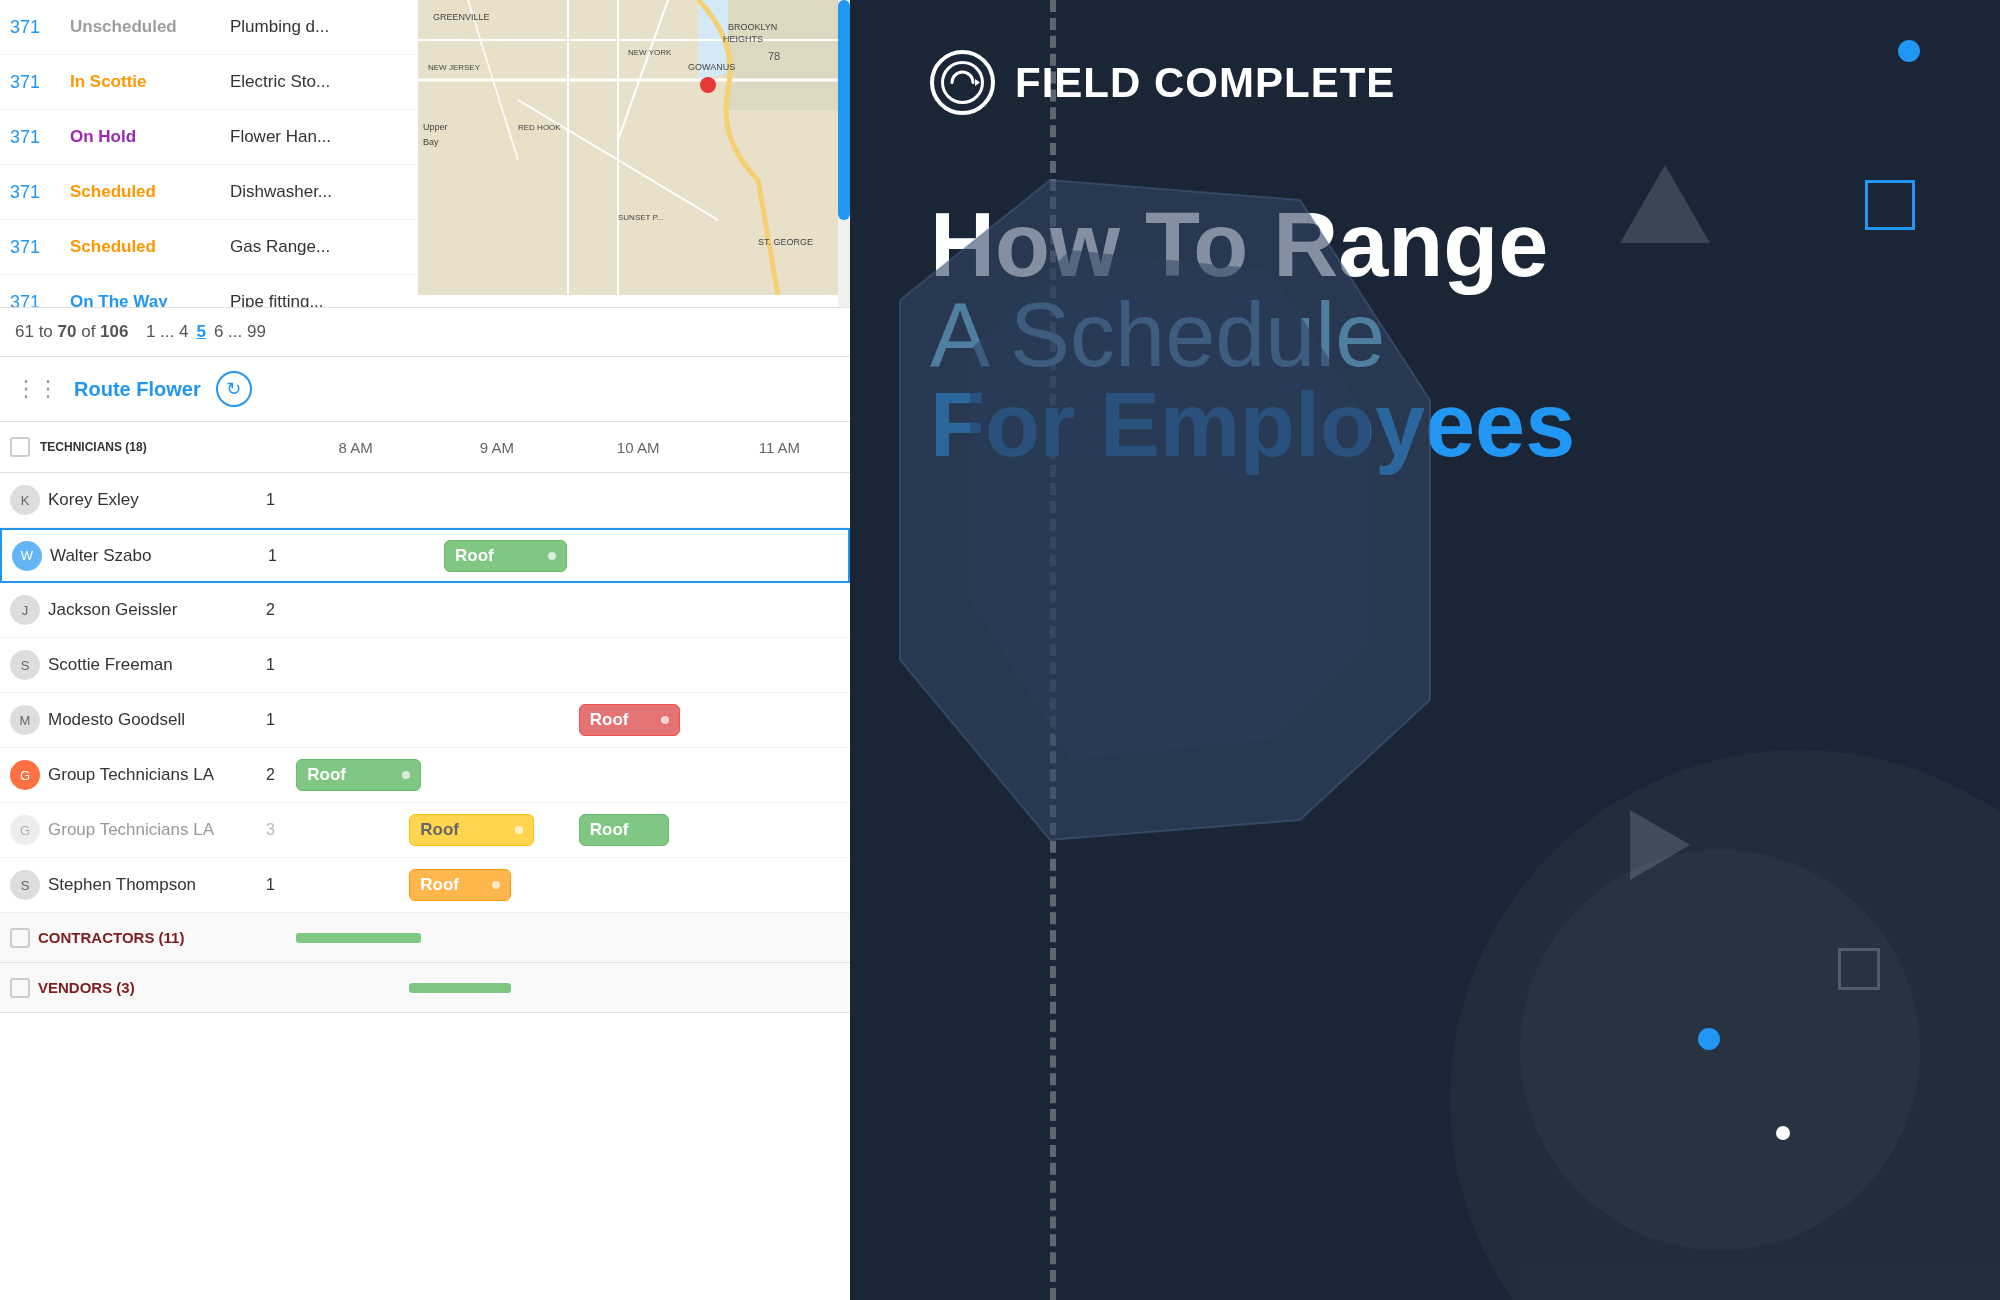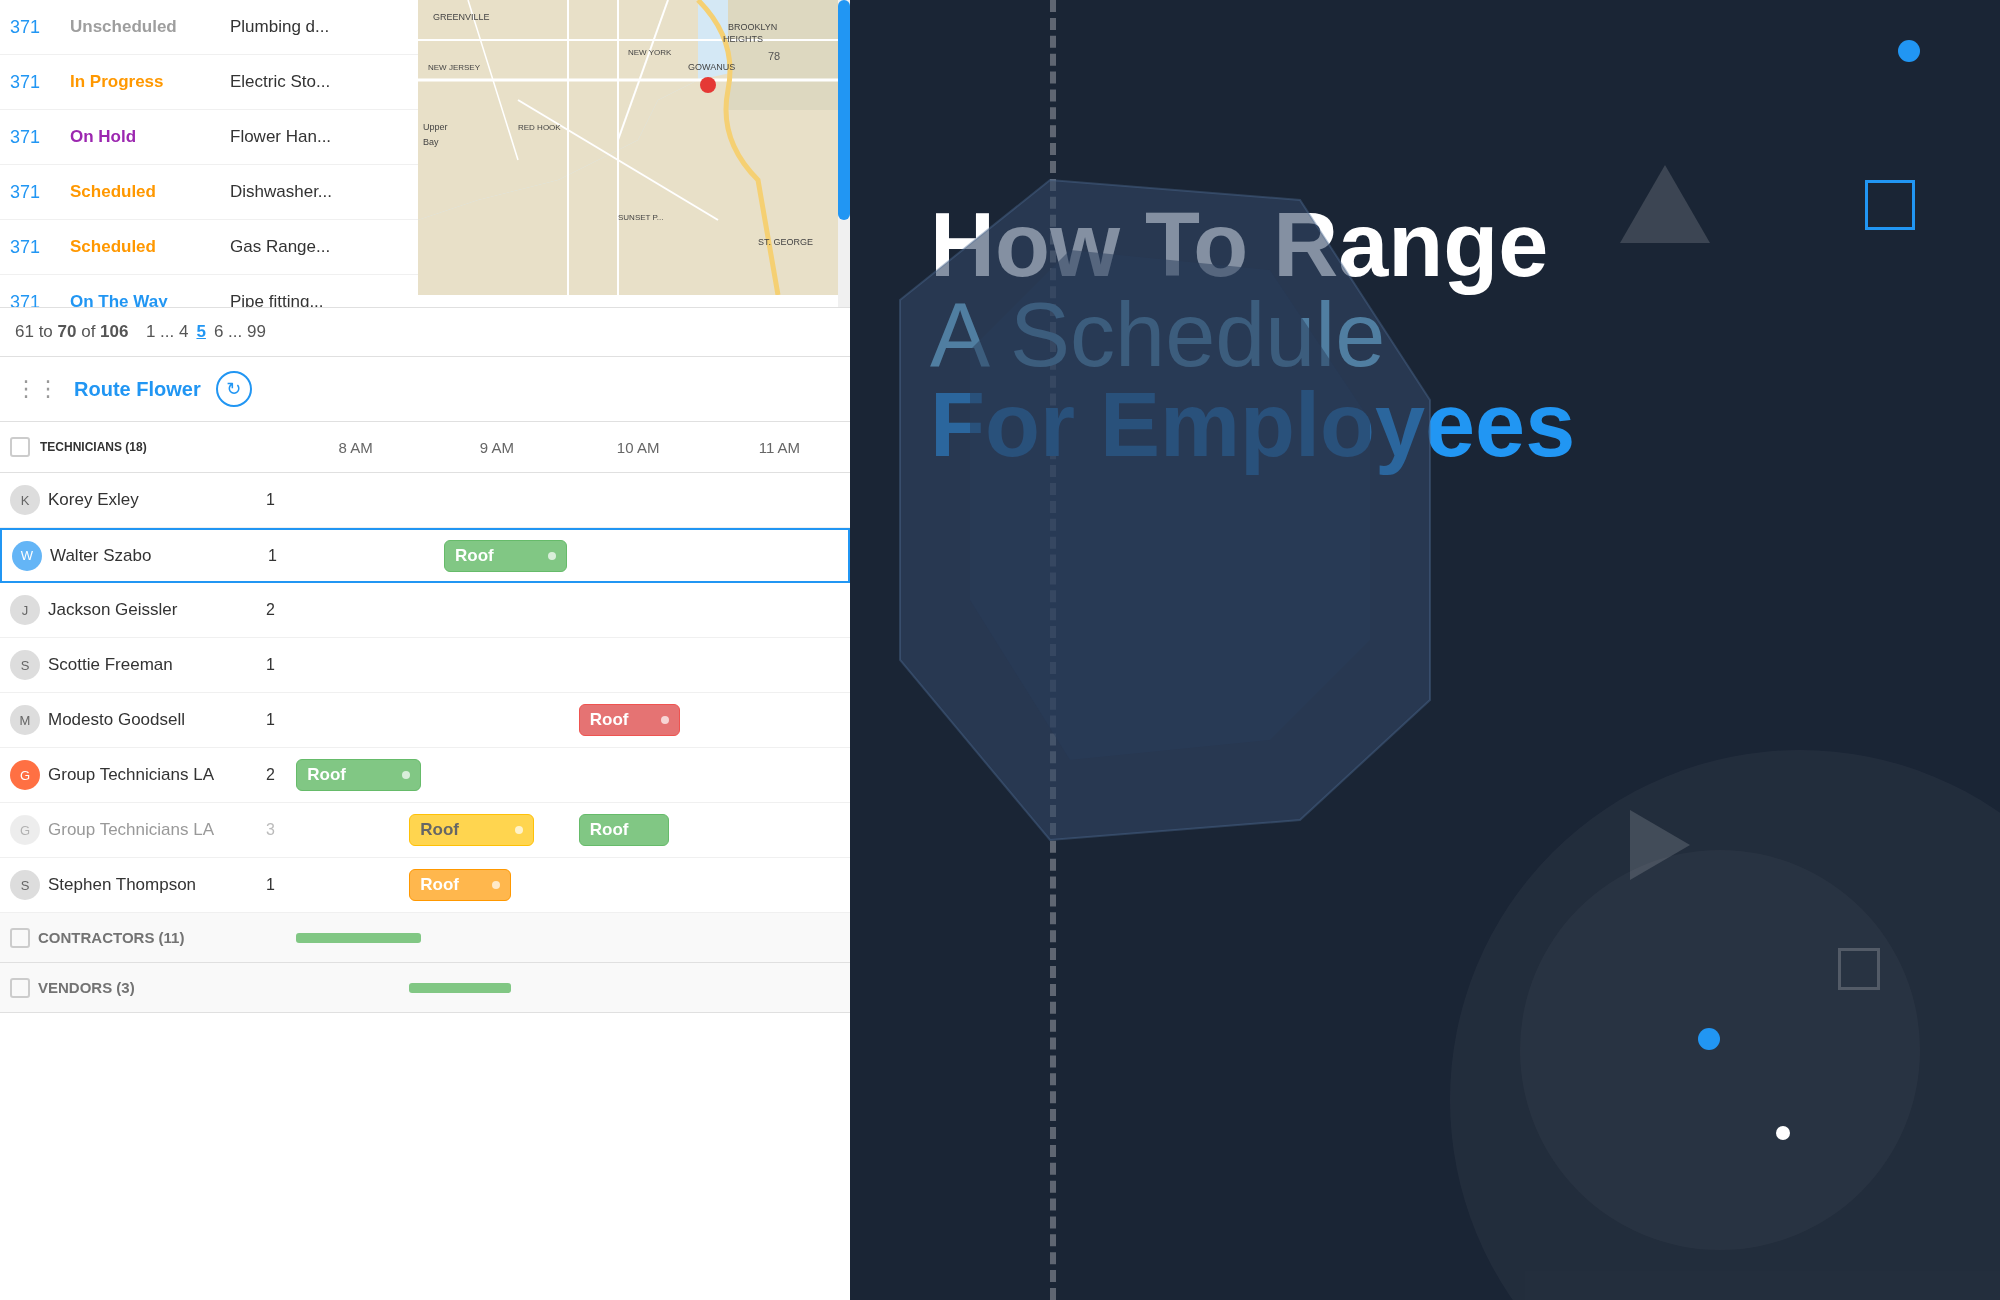--- a/index.html
+++ b/index.html
@@ -354,21 +354,21 @@
       flex-shrink: 0;
       display: flex;
       align-items: center;
       padding: 0 10px;
       gap: 8px;
     }
 
     .section-label {
       font-size: 15px;
       font-weight: 700;
-      color: #737373;
+      color: #7f1d1d;
     }
 
     .section-timeline {
       flex: 1;
       position: relative;
       height: 100%;
     }
 
     
     .small-bar {
@@ -569,21 +569,21 @@
     <div class="table-container">
 
       <div class="table-row">
         <span class="cell-id">371</span>
         <span class="cell-status unscheduled">Unscheduled</span>
         <span class="cell-desc">Plumbing d...</span>
       </div>
 
       <div class="table-row">
         <span class="cell-id">371</span>
-        <span class="cell-status in-progress">In Progress</span>
+        <span class="cell-status in-progress">In Scottie</span>
         <span class="cell-desc">Electric Sto...</span>
       </div>
 
       <div class="table-row">
         <span class="cell-id">371</span>
         <span class="cell-status on-hold">On Hold</span>
         <span class="cell-desc">Flower Han...</span>
       </div>
 
       <div class="table-row">
@@ -822,20 +822,30 @@
   <div class="dashed-line"></div>
 
   <div class="play-button"></div>
 
   <div class="square-bottom-right"></div>
 
   <div class="dot-bottom"></div>
 
   <div class="dot-white"></div>
 
+  <div class="logo-area">
+    <div class="logo-icon">
+      <svg width="45" height="45" viewBox="0 0 45 45" xmlns="http://www.w3.org/2000/svg">
+        <circle cx="22.5" cy="22.5" r="20" stroke="white" stroke-width="3" fill="none"></circle>
+        <path d="M 12 22.5 A 10.5 10.5 0 1 1 33 22.5" stroke="white" stroke-width="3" fill="none" stroke-linecap="round"></path>
+        <polygon points="35,19 40,22.5 35,26" fill="white"></polygon>
+      </svg>
+    </div>
+    <span class="logo-text">FIELD COMPLETE</span>
+  </div>
 
   <div class="main-headline">
     <span class="headline-line1">How To Range</span>
     <span class="headline-line2">A Schedule</span>
     <span class="headline-line3">For Employees</span>
   </div>
 
   <svg style="position:absolute;top:0;left:0;width:100%;height:100%;pointer-events:none;z-index:2;" viewBox="0 0 1150 1300" xmlns="http://www.w3.org/2000/svg">
 
     <polygon points="50,300 200,180 450,200 580,400 580,700 450,820 200,840 50,660" fill="rgba(50,70,100,0.6)" stroke="rgba(80,110,150,0.4)" stroke-width="2"></polygon>

